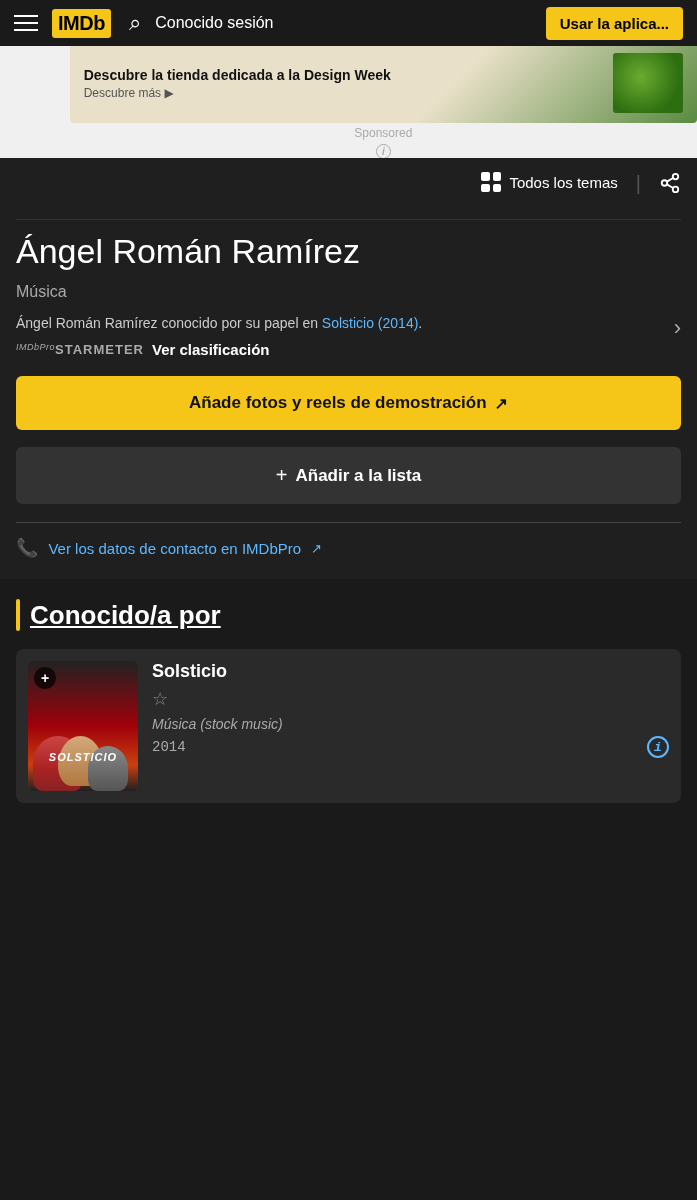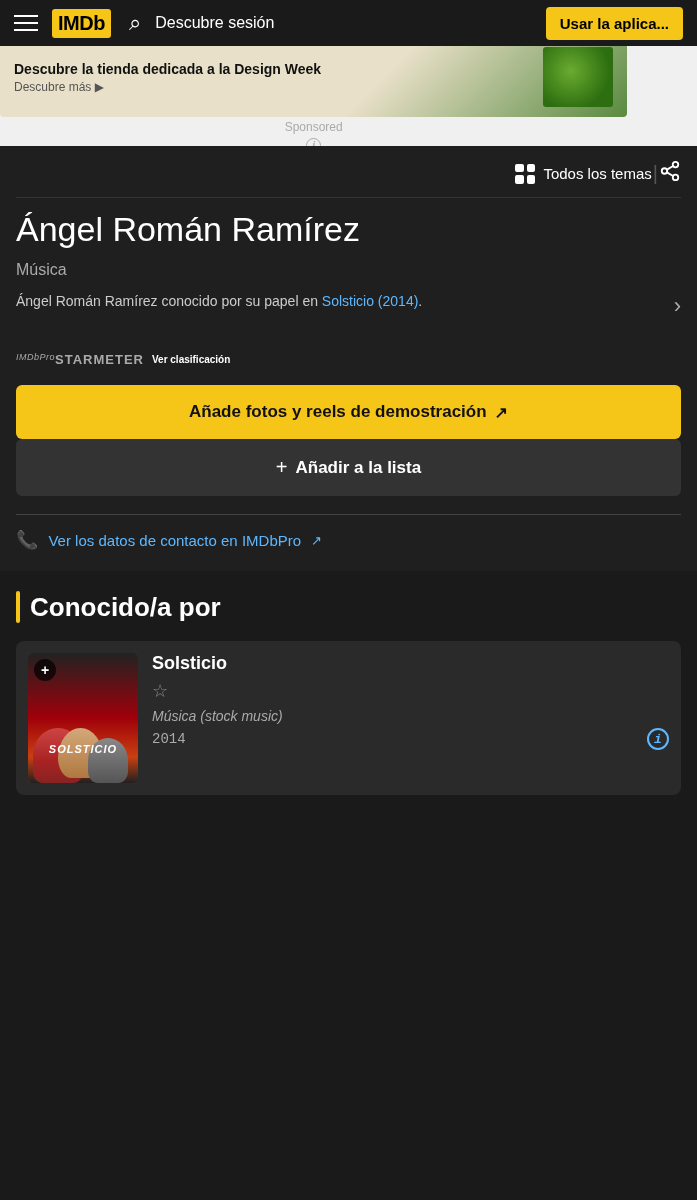--- a/index.html
+++ b/index.html
@@ -65,24 +65,24 @@
       border-radius: 4px;
       padding: 8px 14px;
       cursor: pointer;
       white-space: nowrap;
     }
 
     
     .ad-banner {
       background: #f0f0f0;
       width: 100%;
-      height: 100px;
+      height: 112px;
       display: flex;
       flex-direction: column;
-      align-items: flex-start;
+      align-items: flex-end;
       justify-content: center;
       overflow: hidden;
       position: relative;
     }
     .ad-banner-inner {
       width: 90%;
       height: 80px;
       background: linear-gradient(135deg, #e8e0c8 60%, #5a8a40 100%);
       border-radius: 4px;
       display: flex;
@@ -138,24 +138,24 @@
 
     
     .main-content {
       background: #1f1f1f;
       padding: 14px 16px 0 16px;
     }
 
     
     .topics-row {
       display: flex;
-      align-items: center;
+      align-items: flex-start;
       justify-content: flex-end;
-      gap: 1px;
-      padding-bottom: 10px;
+      gap: 18px;
+      padding-bottom: 20px;
       border-bottom: 1px solid #333;
       margin-bottom: 12px;
     }
     .topics-btn {
       display: flex;
       align-items: center;
       gap: 8px;
       color: white;
       font-size: 15px;
       cursor: pointer;
@@ -202,21 +202,21 @@
       margin-bottom: 4px;
     }
     .person-bio a {
       color: #5eb8ff;
       text-decoration: none;
     }
     .bio-row {
       display: flex;
       align-items: flex-start;
       justify-content: space-between;
-      margin-bottom: 33px;
+      margin-bottom: 0;
     }
     .chevron-right {
       color: #aaa;
       font-size: 22px;
       flex-shrink: 0;
       margin-left: 8px;
       margin-top: 2px;
     }
 
     
@@ -238,42 +238,42 @@
       letter-spacing: 0.5px;
     }
     .starmeter-text-main {
       font-size: 13px;
       color: #aaa;
       letter-spacing: 1px;
       font-weight: 700;
     }
     .starmeter-link {
       color: white;
-      font-size: 10px;
+      font-size: 15px;
       font-weight: 600;
       cursor: pointer;
       text-decoration: none;
     }
 
     
     .btn-add-demo {
       background: #f5c518;
       color: #111;
       border: none;
       border-radius: 6px;
       width: 100%;
       padding: 17px 14px;
       font-size: 17px;
       font-weight: 700;
       cursor: pointer;
       display: flex;
       align-items: center;
       justify-content: center;
       gap: 8px;
-      margin-bottom: 0;
+      margin-bottom: 17px;
     }
     .external-link-icon {
       font-size: 16px;
     }
     .btn-add-list {
       background: #333;
       color: white;
       border: none;
       border-radius: 6px;
       width: 100%;
@@ -329,20 +329,21 @@
       width: 4px;
       height: 32px;
       background: #f5c518;
       border-radius: 2px;
       flex-shrink: 0;
     }
     .section-title {
       font-size: 26px;
       font-weight: 700;
       color: white;
+      text-decoration: underline;
     }
 
     
     .movie-card {
       background: #2a2a2a;
       border-radius: 8px;
       display: flex;
       align-items: flex-start;
       padding: 12px;
       gap: 14px;
@@ -454,21 +455,21 @@
 <body>
 
 <header class="header">
   <div class="hamburger-icon">
     <span></span>
     <span></span>
     <span></span>
   </div>
   <div class="imdb-logo">IMDb</div>
   <span class="search-icon">⌕</span>
-  <span class="signin-text">Descubre sesión</span>
+  <span class="signin-text">Conocido sesión</span>
   <button class="use-app-btn">Usar la aplica...</button>
 </header>
 
 <div class="ad-banner">
   <div class="ad-banner-inner">
     <div class="ad-text-block">
       <div class="ad-title">Descubre la tienda dedicada a la Design Week</div>
       <div class="ad-subtitle">Descubre más ▶</div>
     </div>
     <div class="ad-image-placeholder"></div>

